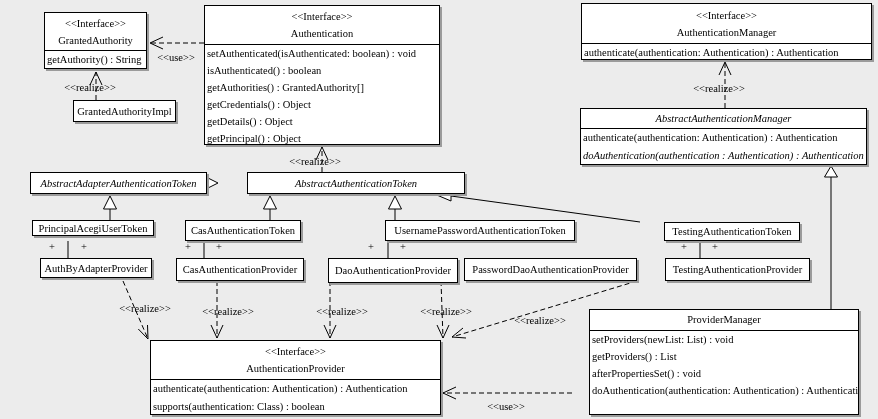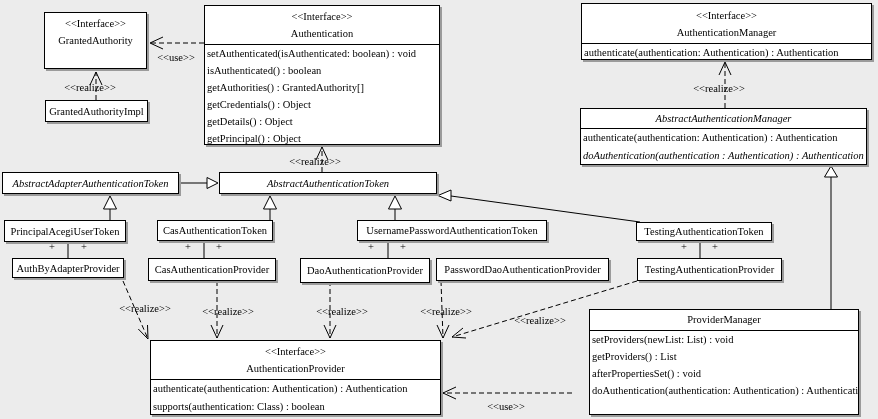--- a/index.html
+++ b/index.html
@@ -11,21 +11,21 @@
   svg.edges{position:absolute;left:0;top:0;z-index:1;}
   .cls{
     position:absolute;background:#fff;border:1px solid #000;
     box-shadow:2px 2px 0 #9b9b9b;box-sizing:border-box;overflow:hidden;z-index:2;
   }
   .hd{text-align:center;}
   .hd .ln{line-height:17px;white-space:nowrap;overflow:hidden;}
   .methods{border-top:1px solid #000;}
   .m{line-height:17px;white-space:nowrap;overflow:hidden;padding:0 2px;}
   .m18{line-height:18px;}
-  .one{display:flex;align-items:center;justify-content:center;white-space:nowrap;overflow:hidden;}
+  .one{display:flex;align-items:center;justify-content:center;white-space:nowrap;overflow:hidden;margin-left:28px;}
   .it{font-style:italic;}
   .elabel{
     position:absolute;transform:translate(-50%,-50%);white-space:nowrap;z-index:3;
   }
   .pt2{padding-top:2px;} .pt3{padding-top:3px;}
 </style>
 </head>
 <body>
 
 <div class="canvas">
@@ -86,20 +86,23 @@
       <polyline points="163,37 150,43 163,49"></polyline>
       <polyline points="456,387 443,393 456,399"></polyline>
     </g>
   </svg>
 
   <div class="cls" style="left:44px;top:12px;width:103px;height:57px">
     <div class="hd pt2" style="height:35px">
       <div class="ln">&lt;&lt;Interface&gt;&gt;</div>
       <div class="ln">GrantedAuthority</div>
     </div>
+    <div class="methods">
+      <div class="m m18">getAuthority() : String</div>
+    </div>
   </div>
 
   <div class="cls one" style="left:45px;top:100px;width:103px;height:22px">
     <span>GrantedAuthorityImpl</span>
   </div>
 
   <div class="cls" style="left:204px;top:5px;width:236px;height:140px">
     <div class="hd pt2" style="height:36px">
       <div class="ln">&lt;&lt;Interface&gt;&gt;</div>
       <div class="ln">Authentication</div>
@@ -135,21 +138,21 @@
   </div>
 
   <div class="cls one it" style="left:2px;top:172px;width:177px;height:22px">
     <span>AbstractAdapterAuthenticationToken</span>
   </div>
 
   <div class="cls one it" style="left:219px;top:172px;width:218px;height:22px">
     <span>AbstractAuthenticationToken</span>
   </div>
 
-  <div class="cls one" style="left:4px;top:220px;width:122px;height:22px">
+  <div class="cls one" style="left:4px;top:220px;width:122px;height:16px">
     <span>PrincipalAcegiUserToken</span>
   </div>
   <div class="cls one" style="left:157px;top:220px;width:116px;height:21px">
     <span>CasAuthenticationToken</span>
   </div>
   <div class="cls one" style="left:357px;top:220px;width:190px;height:21px">
     <span>UsernamePasswordAuthenticationToken</span>
   </div>
   <div class="cls one" style="left:636px;top:222px;width:136px;height:19px">
     <span>TestingAuthenticationToken</span>

